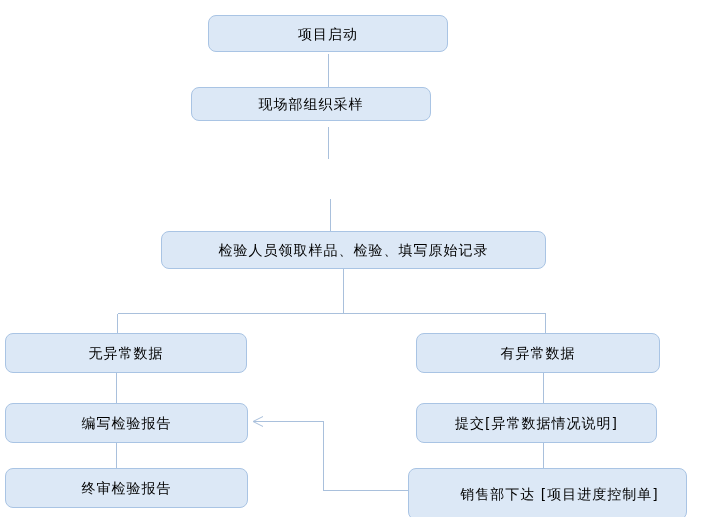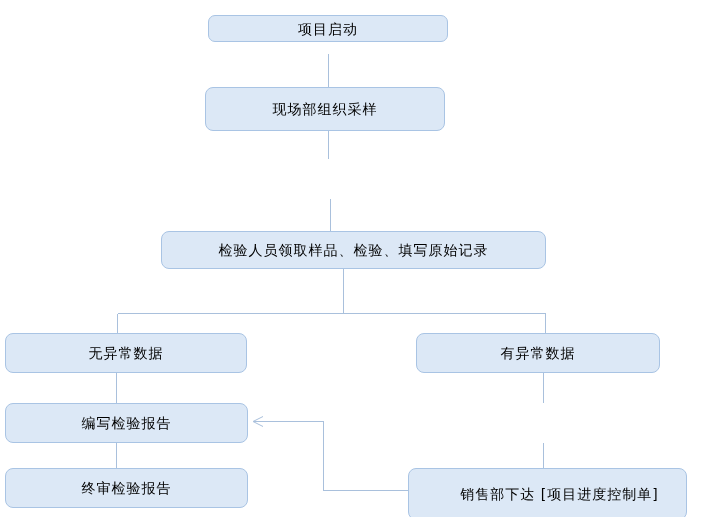--- a/index.html
+++ b/index.html
@@ -55,31 +55,32 @@
     <line x1="117.5" y1="313.5" x2="117.5" y2="333"></line>
     <line x1="545.5" y1="313.5" x2="545.5" y2="333"></line>
     <line x1="116.5" y1="373" x2="116.5" y2="403"></line>
     <line x1="116.5" y1="443" x2="116.5" y2="468"></line>
     <line x1="543.5" y1="373" x2="543.5" y2="403"></line>
     <line x1="543.5" y1="443" x2="543.5" y2="468"></line>
     <polyline points="416,490.5 323.5,490.5 323.5,421.5 254,421.5"></polyline>
     <polyline shape-rendering="auto" points="263,416.5 253,421.5 263,426.5"></polyline>
   </svg>
 
-  <div class="node" style="left:208px; top:15px;  width:240px; height:27px;border-radius:7px;">项目启动</div>
+  <div class="node" style="left:208px; top:15px;  width:240px; height:37px;">项目启动</div>
 
-  <div class="node" style="left:205px; top:87px;  width:240px; height:44px;">现场部组织采样</div>
+  <div class="node" style="left:191px; top:87px;  width:240px; height:34px;">现场部组织采样</div>
 
 
   <div class="node" style="left:151px; top:231px; width:385px; height:38px;margin-left:10px;">检验人员领取样品、检验、填写原始记录</div>
 
   <div class="node" style="left:5px;   top:333px; width:242px; height:40px;">无异常数据</div>
 
   <div class="node" style="left:416px; top:333px; width:244px; height:40px;">有异常数据</div>
 
   <div class="node" style="left:5px;   top:403px; width:243px; height:40px;">编写检验报告</div>
 
   <div class="node" style="left:5px;   top:468px; width:243px; height:40px;">终审检验报告</div>
 
+  <div class="node" style="left:416px; top:403px; width:241px; height:40px;">提交[异常数据情况说明]</div>
 
   <div class="node" style="left:408px; top:468px; width:279px; height:52px;padding-left:24px;">销售部下达 [项目进度控制单]</div>
 
 </div>
 
 </body></html>

